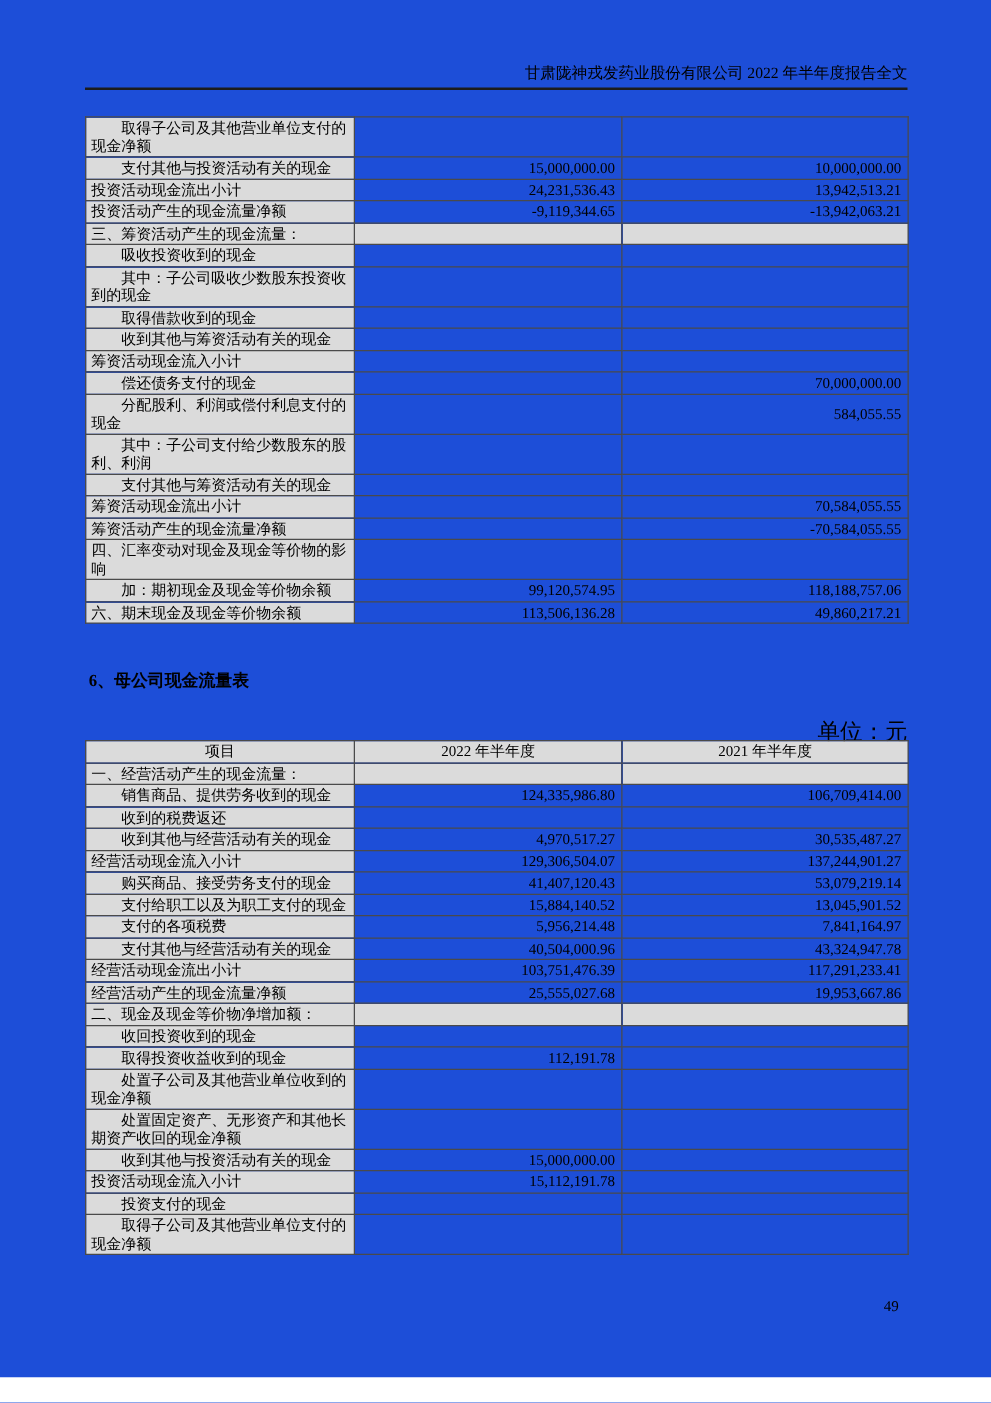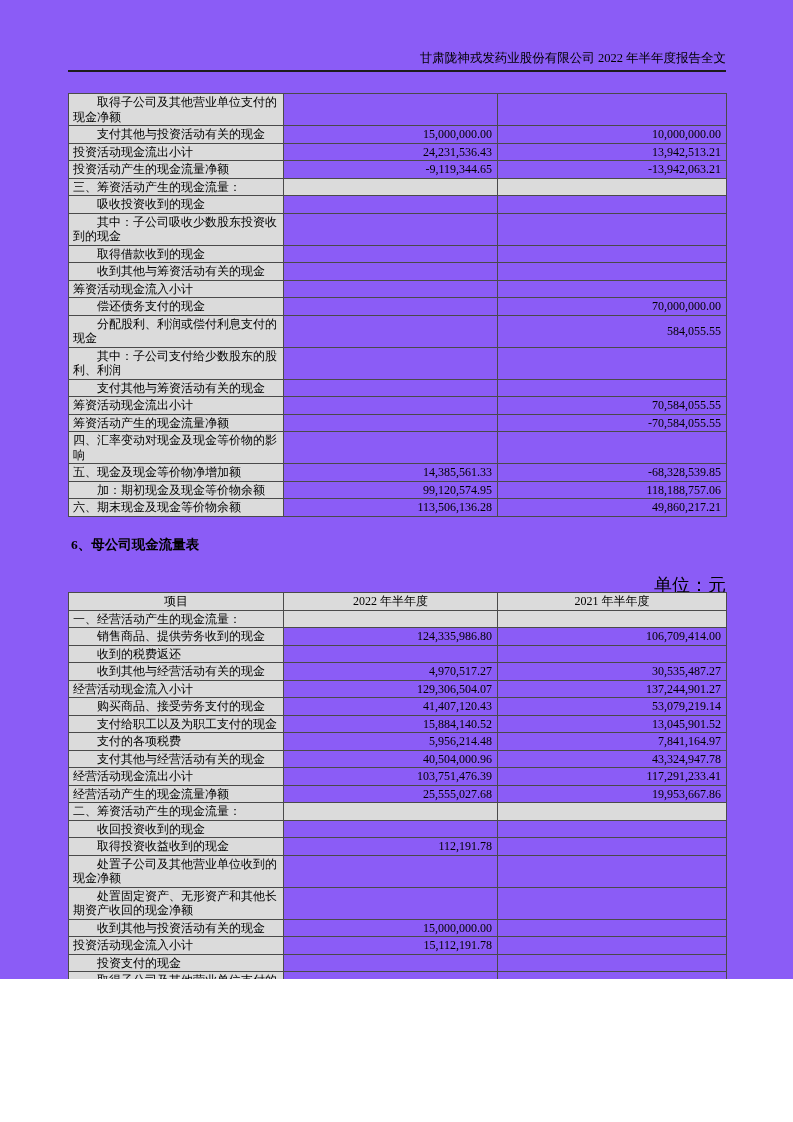--- a/index.html
+++ b/index.html
@@ -1,16 +1,16 @@
 <!DOCTYPE html>
 <html><head>
 <meta charset="utf-8">
 <style>
   html,body{margin:0;padding:0;background:#ffffff;}
-  .page{position:relative;width:793px;height:979px;background:#8b5cf6;overflow:hidden;
+  .page{position:relative;width:793px;height:1102px;background:#1d4ed8;overflow:hidden;
         font-family:"Liberation Serif","DejaVu Serif",serif;color:#000;}
   .hdr{position:absolute;top:50px;left:68px;right:67px;text-align:right;
        font-size:12.5px;line-height:16px;}
   .hdr-rule{position:absolute;top:70px;left:68px;right:67px;height:2px;background:#1c1c1c;}
   .fin-table{position:absolute;left:68px;width:658px;border-collapse:collapse;
              table-layout:fixed;border:1.5px solid #2e2e2e;}
   .t1{top:93px;}
   .t2{top:592px;}
   col.c1{width:215px;} col.c2{width:214px;} col.c3{width:229px;}
   .fin-table td,.fin-table th{border:1px solid #4a4a4a;font-size:12px;line-height:14.5px;
@@ -118,25 +118,20 @@
           <td class="lbl">筹资活动产生的现金流量净额</td>
           <td class="num"></td>
           <td class="num">-70,584,055.55</td>
         </tr>
         <tr>
           <td class="lbl">四、汇率变动对现金及现金等价物的影响</td>
           <td class="num"></td>
           <td class="num"></td>
         </tr>
         <tr>
-          <td class="lbl">五、现金及现金等价物净增加额</td>
-          <td class="num">14,385,561.33</td>
-          <td class="num">-68,328,539.85</td>
-        </tr>
-        <tr>
           <td class="lbl ind">加：期初现金及现金等价物余额</td>
           <td class="num">99,120,574.95</td>
           <td class="num">118,188,757.06</td>
         </tr>
         <tr>
           <td class="lbl">六、期末现金及现金等价物余额</td>
           <td class="num">113,506,136.28</td>
           <td class="num">49,860,217.21</td>
         </tr>
       </tbody>
@@ -208,21 +203,21 @@
           <td class="lbl">经营活动现金流出小计</td>
           <td class="num">103,751,476.39</td>
           <td class="num">117,291,233.41</td>
         </tr>
         <tr>
           <td class="lbl">经营活动产生的现金流量净额</td>
           <td class="num">25,555,027.68</td>
           <td class="num">19,953,667.86</td>
         </tr>
         <tr class="sec">
-          <td class="lbl">二、筹资活动产生的现金流量：</td>
+          <td class="lbl">二、现金及现金等价物净增加额：</td>
           <td class="num"></td>
           <td class="num"></td>
         </tr>
         <tr>
           <td class="lbl ind">收回投资收到的现金</td>
           <td class="num"></td>
           <td class="num"></td>
         </tr>
         <tr>
           <td class="lbl ind">取得投资收益收到的现金</td>

